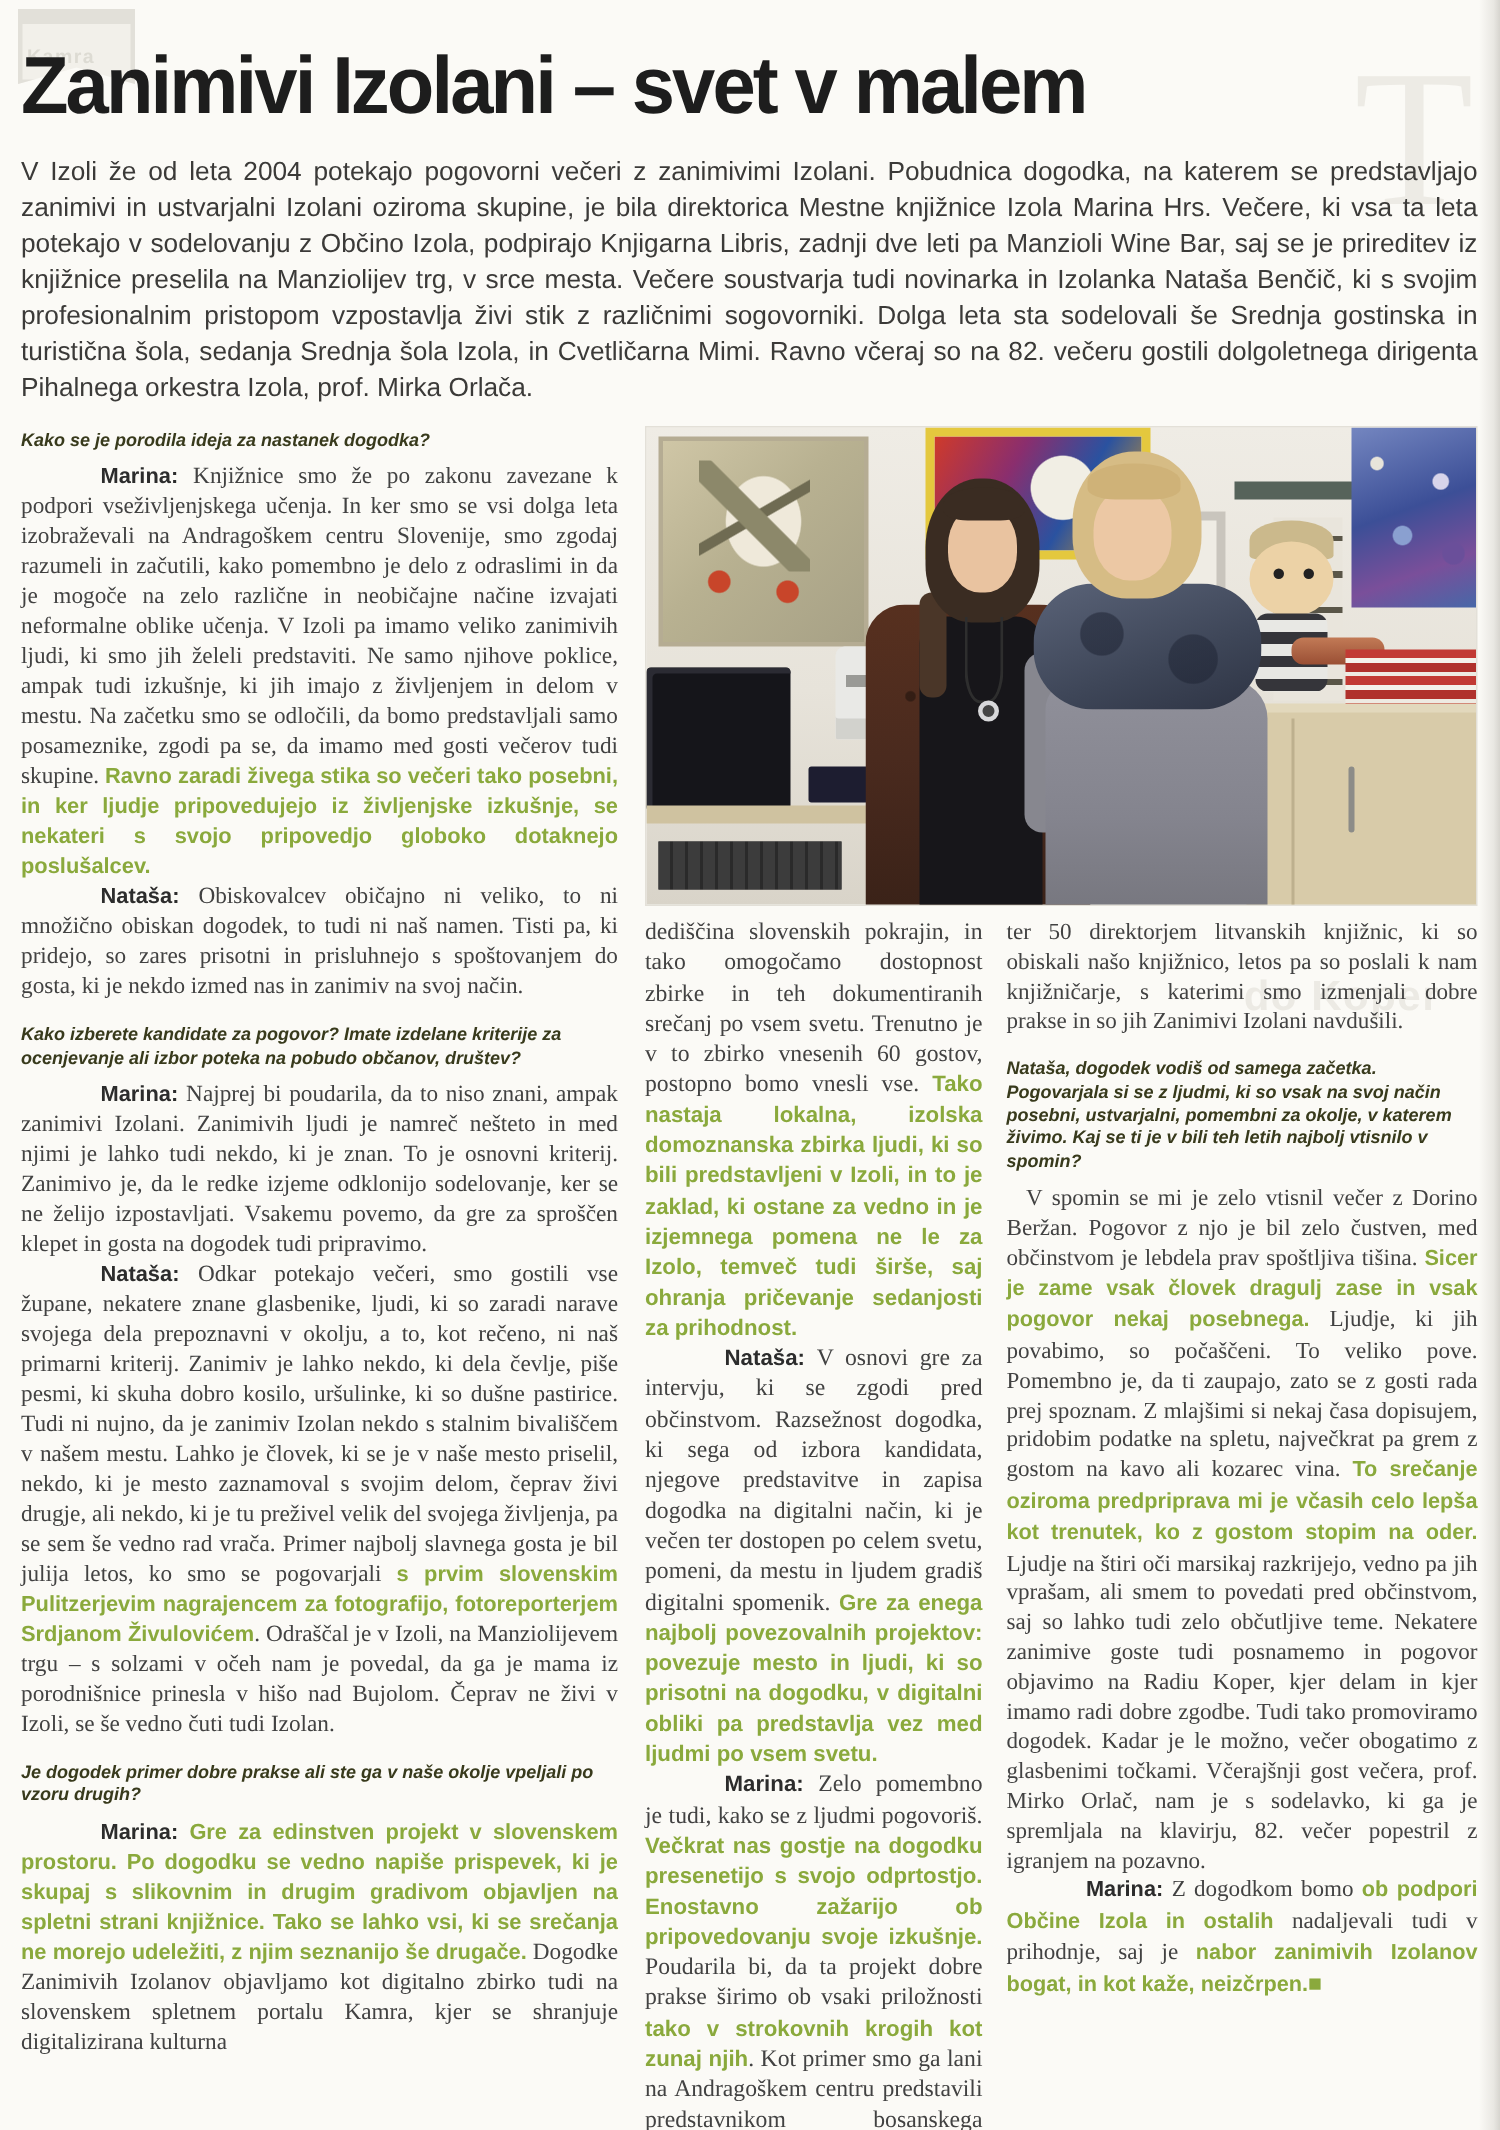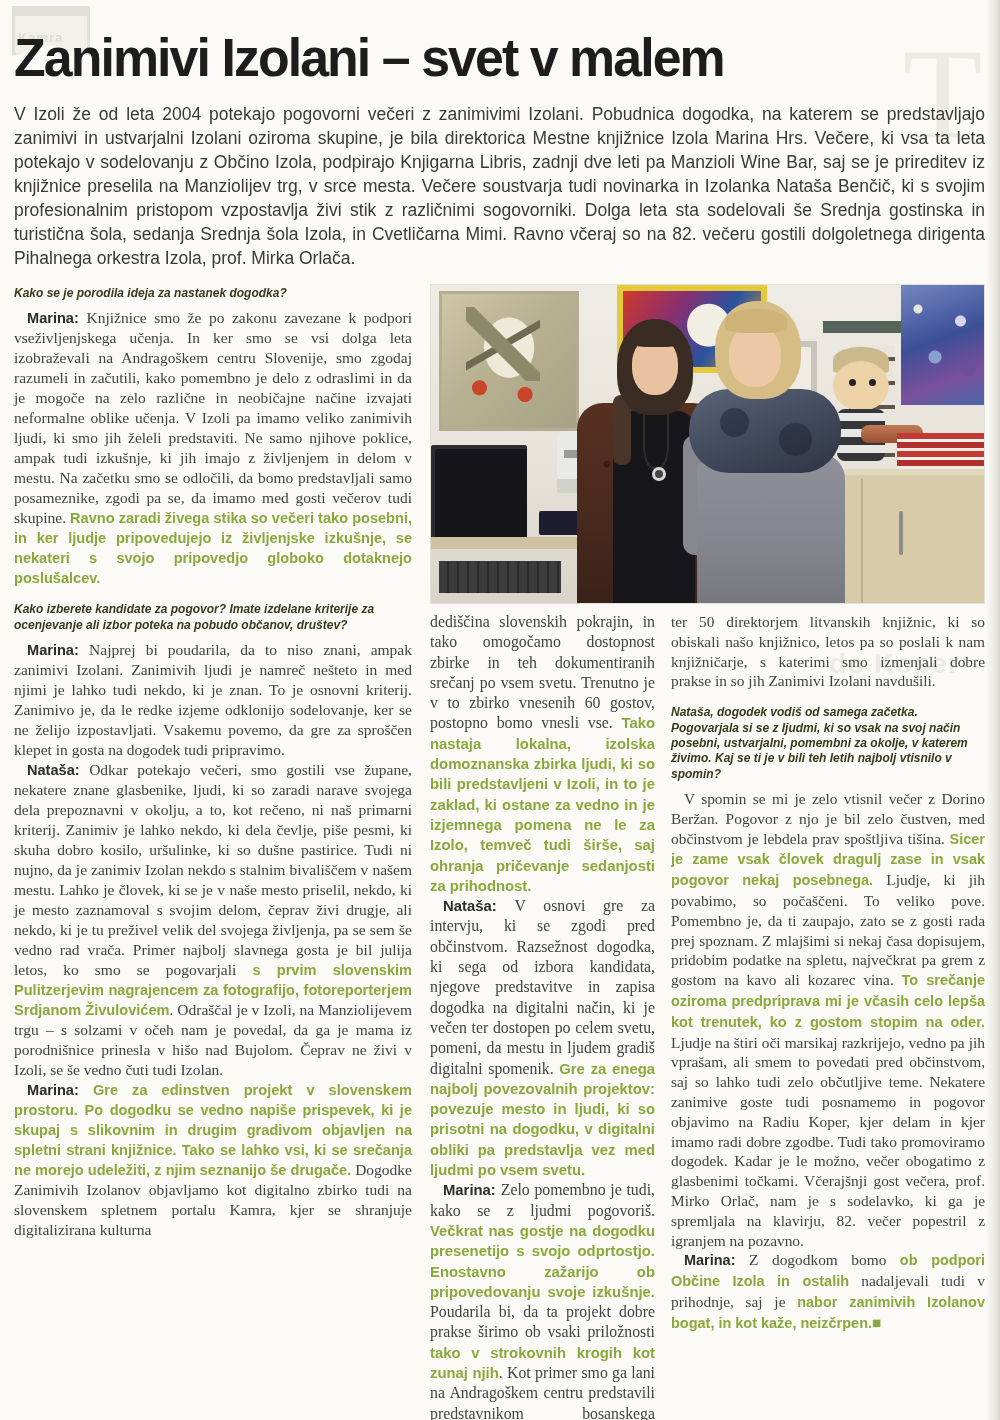--- a/index.html
+++ b/index.html
@@ -61,21 +61,21 @@
     color:var(--olive);font-size:12px;line-height:1.28;
     margin:14px 0 7px 0;
   }
   .col > .question:first-child, .subcol > .question:first-child{margin-top:2px;}
   p.para{
     margin:0;text-align:justify;
     font-family:"Liberation Serif","DejaVu Serif",serif;
     color:var(--ink);
   }
   p.para.indent{text-indent:13px;}
-  .seg-speaker{font-family:"Liberation Sans",sans-serif;font-weight:bold;color:var(--speaker);font-size:.94em;}
+  .seg-speaker{font-family:"Liberation Sans",sans-serif;font-weight:bold;color:var(--speaker);font-size:.94em;margin-left:40px;}
   .seg-green{font-family:"Liberation Sans",sans-serif;font-weight:bold;color:var(--green);font-size:.94em;}
   .seg-endmark{color:var(--green);font-family:"Liberation Sans",sans-serif;}
   
   .photo{
     position:relative;width:555px;height:320px;overflow:hidden;
     background:linear-gradient(180deg,#efece5 0%,#e7e3da 55%,#d9d4c9 100%);
     border:1px solid #e3e0d8;
   }
   .photo div{position:absolute;}
   .ph-painting-left{left:8px;top:6px;width:140px;height:140px;border:3px solid #b5ac93;
@@ -165,23 +165,25 @@
 
   <h1 class="title">Zanimivi Izolani – svet v malem</h1>
 
   <div class="lead">V Izoli že od leta 2004 potekajo pogovorni večeri z zanimivimi Izolani. Pobudnica dogodka, na katerem se predstavljajo zanimivi in ustvarjalni Izolani oziroma skupine, je bila direktorica Mestne knjižnice Izola Marina Hrs. Večere, ki vsa ta leta potekajo v sodelovanju z Občino Izola, podpirajo Knjigarna Libris, zadnji dve leti pa Manzioli Wine Bar, saj se je prireditev iz knjižnice preselila na Manziolijev trg, v srce mesta. Večere soustvarja tudi novinarka in Izolanka Nataša Benčič, ki s svojim profesionalnim pristopom vzpostavlja živi stik z različnimi sogovorniki. Dolga leta sta sodelovali še Srednja gostinska in turistična šola, sedanja Srednja šola Izola, in Cvetličarna Mimi. Ravno včeraj so na 82. večeru gostili dolgoletnega dirigenta Pihalnega orkestra Izola, prof. Mirka Orlača.</div>
 
   <div class="columns">
 
     <div class="col col-left">
         <div class="question">Kako se je porodila ideja za nastanek dogodka?</div>
         <p class="para indent"><span class="seg-speaker">Marina: </span><span class="seg-plain">Knjižnice smo že po zakonu zavezane k podpori vseživljenjskega učenja. In ker smo se vsi dolga leta izobraževali na Andragoškem centru Slovenije, smo zgodaj razumeli in začutili, kako pomembno je delo z odraslimi in da je mogoče na zelo različne in neobičajne načine izvajati neformalne oblike učenja. V Izoli pa imamo veliko zanimivih ljudi, ki smo jih želeli predstaviti. Ne samo njihove poklice, ampak tudi izkušnje, ki jih imajo z življenjem in delom v mestu. Na začetku smo se odločili, da bomo predstavljali samo posameznike, zgodi pa se, da imamo med gosti večerov tudi skupine. </span><span class="seg-green">Ravno zaradi živega stika so večeri tako posebni, in ker ljudje pripovedujejo iz življenjske izkušnje, se nekateri s svojo pripovedjo globoko dotaknejo poslušalcev.</span></p>
+        <p class="para indent"><span class="seg-speaker">Nataša: </span><span class="seg-plain">Obiskovalcev običajno ni veliko, to ni množično obiskan dogodek, to tudi ni naš namen. Tisti pa, ki pridejo, so zares prisotni in prisluhnejo s spoštovanjem do gosta, ki je nekdo izmed nas in zanimiv na svoj način.</span></p>
         <div class="question">Kako izberete kandidate za pogovor? Imate izdelane kriterije za ocenjevanje ali izbor poteka na pobudo občanov, društev?</div>
         <p class="para indent"><span class="seg-speaker">Marina: </span><span class="seg-plain">Najprej bi poudarila, da to niso znani, ampak zanimivi Izolani. Zanimivih ljudi je namreč nešteto in med njimi je lahko tudi nekdo, ki je znan. To je osnovni kriterij. Zanimivo je, da le redke izjeme odklonijo sodelovanje, ker se ne želijo izpostavljati. Vsakemu povemo, da gre za sproščen klepet in gosta na dogodek tudi pripravimo.</span></p>
         <p class="para indent"><span class="seg-speaker">Nataša: </span><span class="seg-plain">Odkar potekajo večeri, smo gostili vse župane, nekatere znane glasbenike, ljudi, ki so zaradi narave svojega dela prepoznavni v okolju, a to, kot rečeno, ni naš primarni kriterij. Zanimiv je lahko nekdo, ki dela čevlje, piše pesmi, ki skuha dobro kosilo, uršulinke, ki so dušne pastirice. Tudi ni nujno, da je zanimiv Izolan nekdo s stalnim bivališčem v našem mestu. Lahko je človek, ki se je v naše mesto priselil, nekdo, ki je mesto zaznamoval s svojim delom, čeprav živi drugje, ali nekdo, ki je tu preživel velik del svojega življenja, pa se sem še vedno rad vrača. Primer najbolj slavnega gosta je bil julija letos, ko smo se pogovarjali </span><span class="seg-green">s prvim slovenskim Pulitzerjevim nagrajencem za fotografijo, fotoreporterjem Srdjanom Živulovićem</span><span class="seg-plain">. Odraščal je v Izoli, na Manziolijevem trgu – s solzami v očeh nam je povedal, da ga je mama iz porodnišnice prinesla v hišo nad Bujolom. Čeprav ne živi v Izoli, se še vedno čuti tudi Izolan.</span></p>
+        <div class="question">Je dogodek primer dobre prakse ali ste ga v naše okolje vpeljali po vzoru drugih?</div>
         <p class="para indent"><span class="seg-speaker">Marina: </span><span class="seg-green">Gre za edinstven projekt v slovenskem prostoru. Po dogodku se vedno napiše prispevek, ki je skupaj s slikovnim in drugim gradivom objavljen na spletni strani knjižnice. Tako se lahko vsi, ki se srečanja ne morejo udeležiti, z njim seznanijo še drugače.</span><span class="seg-plain"> Dogodke Zanimivih Izolanov objavljamo kot digitalno zbirko tudi na slovenskem spletnem portalu Kamra, kjer se shranjuje digitalizirana kulturna</span></p>
       </div>
 
     <div class="right-wrap">
 
       <div class="photo">
         <div class="ph-painting-left"></div>
         <div class="ph-printer"></div>
         <div class="ph-monitor"></div>
         <div class="ph-desk"></div>

